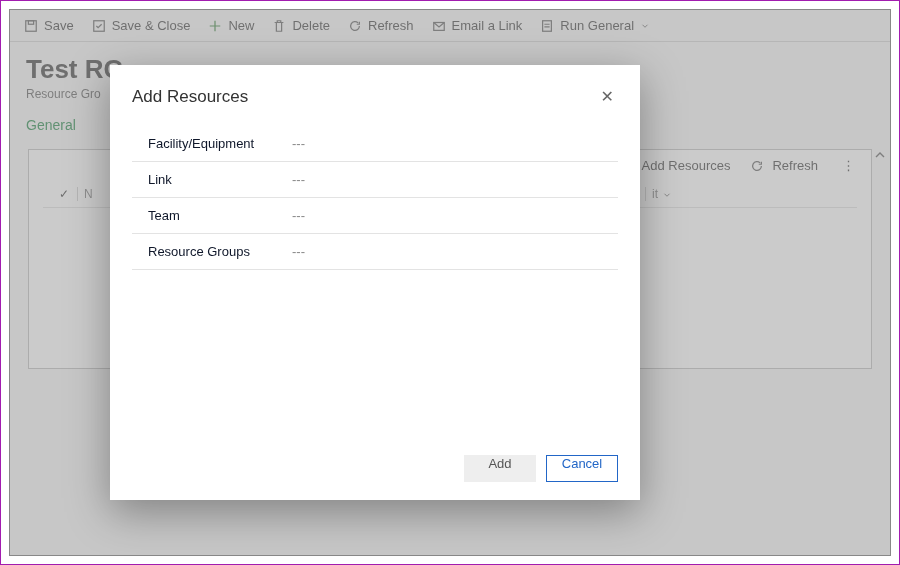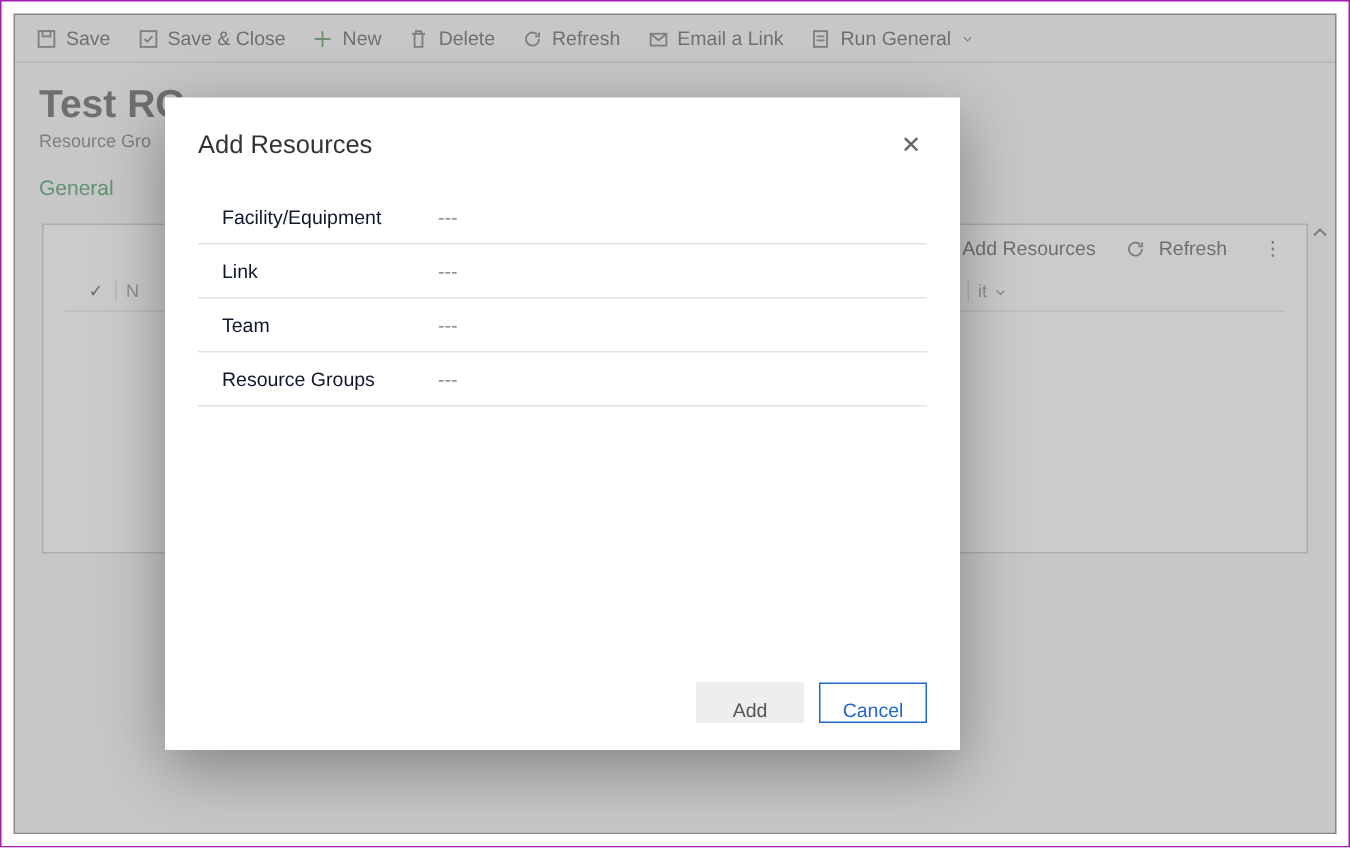--- a/index.html
+++ b/index.html
@@ -34,21 +34,21 @@
   .modal { position: absolute; left: 100px; top: 55px; width: 530px; height: 435px; background: #fff; box-shadow: 0 12px 40px rgba(0,0,0,0.35); display: flex; flex-direction: column; }
   .modal-header { padding: 18px 22px 10px 22px; display: flex; align-items: center; }
   .modal-title { font-size: 17px; font-weight: 400; flex: 1; color: #333; }
   .modal-close { font-size: 16px; color: #666; cursor: pointer; padding: 4px; }
   .modal-body { padding: 6px 22px 0 22px; flex: 1; }
   .form-row { display: flex; align-items: center; height: 36px; border-bottom: 1px solid #e3e3e3; }
   .form-row:first-child { border-top: 0; }
   .form-label { width: 160px; font-size: 13px; color: #0f172a; padding-left: 16px; }
   .form-value { color: #888; font-size: 13px; }
   .modal-footer { padding: 14px 22px 18px 22px; display: flex; justify-content: flex-end; gap: 10px; }
-  .btn { min-width: 72px; height: 27px; font-size: 13px; display: inline-flex; align-items: flex-end; justify-content: center; cursor: pointer; margin-top: 24px; }
+  .btn { min-width: 72px; height: 27px; font-size: 13px; display: inline-flex; align-items: flex-start; justify-content: center; cursor: pointer; margin-top: 24px; }
   .btn-add { background: #eee; border: 1px solid #eee; color: #555; }
   .btn-cancel { background: #fff; border: 1px solid #2266c7; color: #2266c7; }
 
   
   svg { stroke: #555; fill: none; stroke-width: 1.4; }
 </style>
 </head>
 <body>
 
 <div class="page">

